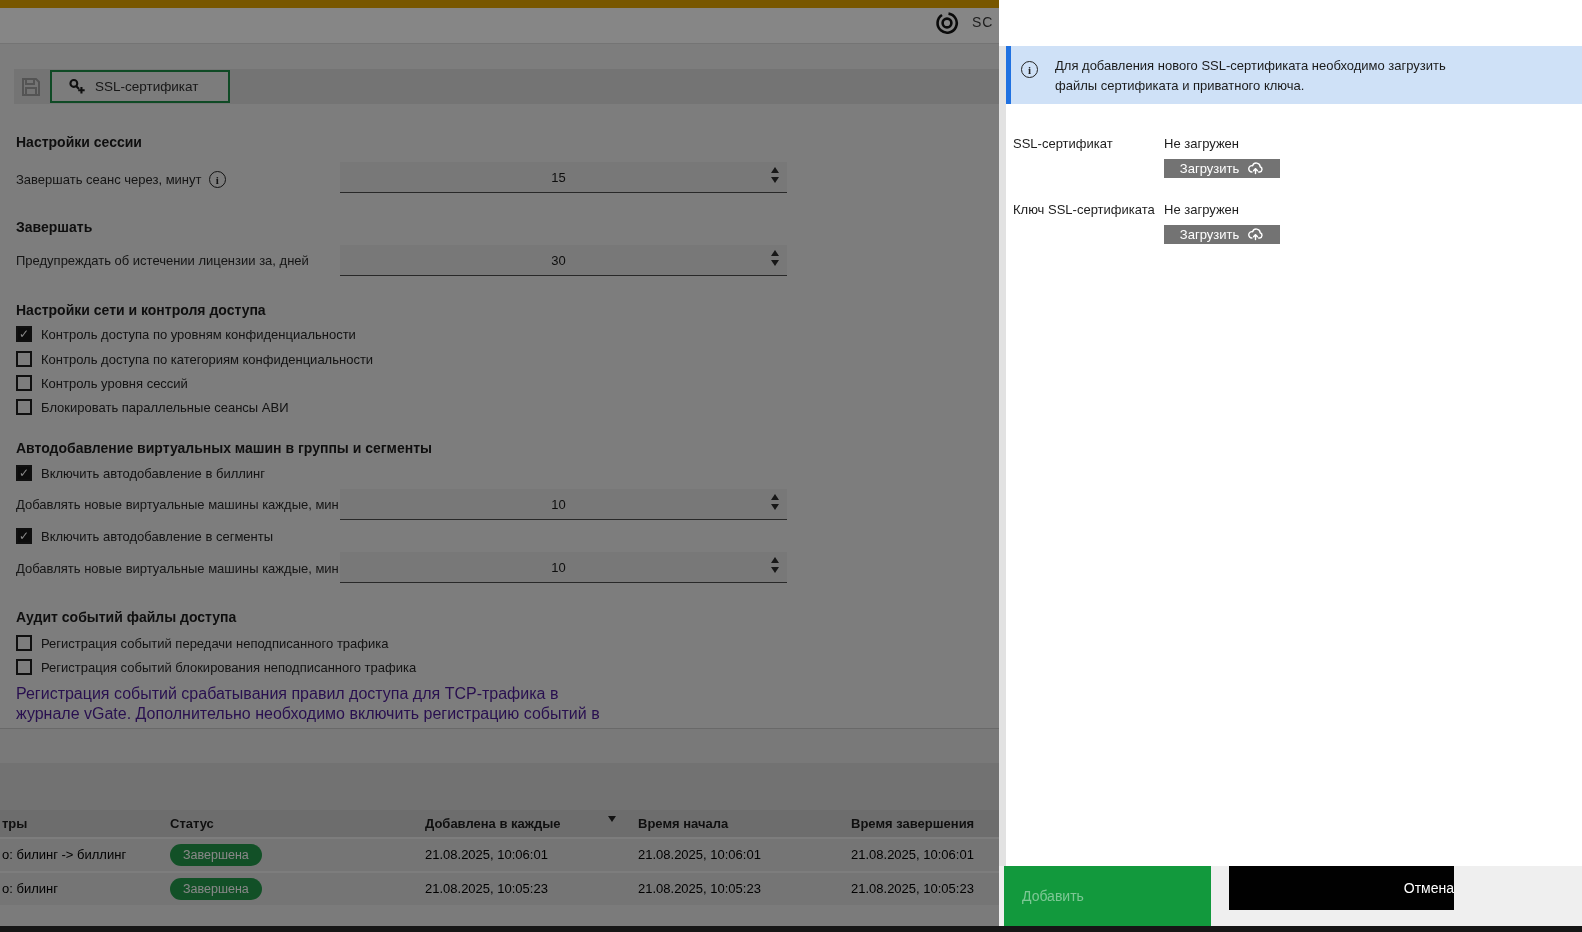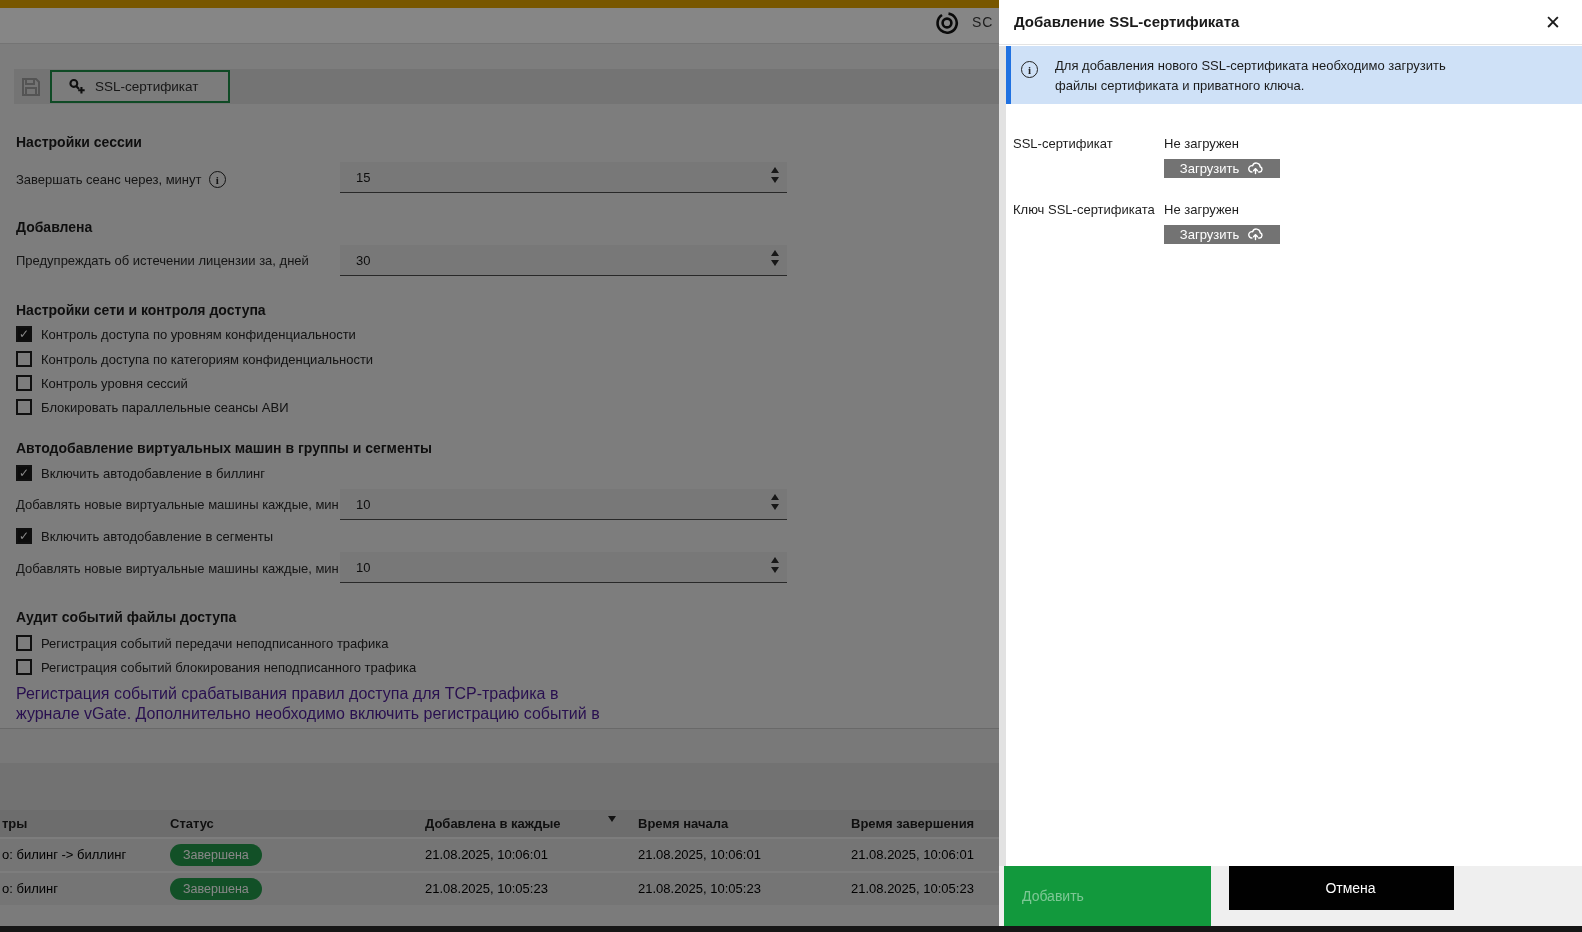--- a/index.html
+++ b/index.html
@@ -15,21 +15,21 @@
   .brand { position:absolute; left:972px; top:14px; font-size:14px; color:#3c3c3c; letter-spacing:1px; white-space:nowrap; width:26px; overflow:hidden; }
 
   .toolbar { position:absolute; left:14px; top:69px; right:0; height:35px; background:#dcdcdc; }
   .save-btn { position:absolute; left:6px; top:7px; width:22px; height:22px; opacity:.55; }
   .ssl-btn { position:absolute; left:36px; top:1px; width:180px; height:33px; border:2px solid #1e8c46; background:#eaeaea; display:flex; align-items:center; gap:9px; padding-left:15px; cursor:pointer; }
   .ssl-btn span { font-size:13.5px; color:#2e2e2e; }
 
   .h-sec { position:absolute; left:16px; font-size:14px; font-weight:bold; color:#1c1c1c; }
   .f-label { position:absolute; left:16px; font-size:13px; color:#2a2a2a; white-space:nowrap; }
   .num-input { position:absolute; left:340px; width:447px; height:31px; background:#e2e2e2; border:none; border-bottom:1px solid #4c4c4c; }
-  .num-input input { width:100%; height:100%; background:transparent; border:none; outline:none; font-size:13px; color:#1a1a1a; padding:0 26px 0 16px; font-family:inherit; }
+  .num-input input { width:100%; height:100%; background:transparent; border:none; outline:none; font-size:13px; color:#1a1a1a; padding:0 26px 0 16px; font-family:inherit;text-align:center; }
   .steppers { position:absolute; right:8px; top:5px; display:flex; flex-direction:column; gap:4px; cursor:pointer; }
   .tri-up { width:0; height:0; border-left:4px solid transparent; border-right:4px solid transparent; border-bottom:6px solid #2e2e2e; }
   .tri-down { width:0; height:0; border-left:4px solid transparent; border-right:4px solid transparent; border-top:6px solid #2e2e2e; }
 
   .cb-row { position:absolute; left:16px; display:flex; align-items:center; gap:9px; cursor:pointer; }
   .cb-box { width:16px; height:16px; border:2px solid #1f1f1f; background:transparent; display:flex; align-items:center; justify-content:center; flex:none; }
   .cb-box .mark { display:none; color:#fff; font-size:12px; font-weight:bold; line-height:1; }
   .cb-row.checked .cb-box { background:#171717; }
   .cb-row.checked .cb-box .mark { display:block; }
   .cb-row span.lbl { font-size:13px; color:#242424; white-space:nowrap; }
@@ -63,21 +63,21 @@
   .banner { position:absolute; left:7px; right:0; top:46px; height:58px; background:#cfe1f7; border-left:5px solid #2071e1; }
   .banner .info-circle { position:absolute; left:10px; top:15px; }
   .banner-text { position:absolute; left:44px; top:10px; width:430px; font-size:13px; line-height:20px; color:#1b1b1b; }
 
   .field-label { position:absolute; left:14px; font-size:13px; color:#1d1d1d; white-space:nowrap; }
   .field-status { position:absolute; left:165px; font-size:13px; color:#1d1d1d; }
   .upload-btn { position:absolute; left:165px; width:116px; height:19px; background:#737373; color:#fff; font-size:13px; display:flex; align-items:center; justify-content:center; gap:8px; cursor:pointer; border:none; font-family:inherit; }
 
   .panel-footer { position:absolute; left:0; right:0; bottom:6px; height:60px; background:#efefef; }
   .btn-submit { position:absolute; left:5px; top:0; width:207px; height:60px; background:#12993d; border:none; text-align:left; padding-left:18px; font-size:14px; color:rgba(255,255,255,0.45); font-family:inherit; }
-  .btn-cancel { position:absolute; left:230px; top:0; width:225px; height:44px; background:#010101; border:none; text-align:center; padding-left:18px; font-size:14px; color:#ffffff; font-family:inherit; cursor:pointer; }
+  .btn-cancel { position:absolute; left:230px; top:0; width:225px; height:44px; background:#010101; border:none; text-align:right; padding-left:18px; font-size:14px; color:#ffffff; font-family:inherit; cursor:pointer; }
 
   .bottom-bar { position:absolute; left:0; bottom:0; width:100%; height:6px; background:#161616; z-index:40; }
 </style>
 </head>
 <body>
 
 <div class="screen">
 
   <div class="bg-page">
     <div class="gold-strip"></div>
@@ -116,21 +116,21 @@
       &nbsp;<span class="info-circle">i</span>
     </div>
     <div class="num-input" style="top:162px">
       <input value="15" style="">
       <div class="steppers">
         <div class="tri-up"></div>
         <div class="tri-down"></div>
       </div>
     </div>
 
-    <div class="h-sec" style="top:219px">Добавлена</div>
+    <div class="h-sec" style="top:219px">Завершать</div>
     <div class="f-label" style="top:253px">Предупреждать об истечении лицензии за, дней</div>
     <div class="num-input" style="top:245px">
       <input value="30" style="">
       <div class="steppers">
         <div class="tri-up"></div>
         <div class="tri-down"></div>
       </div>
     </div>
 
     <div class="h-sec" style="top:302px">Настройки сети и контроля доступа</div>
@@ -218,24 +218,20 @@
       <span class="cell c3">21.08.2025, 10:05:23</span>
       <span class="cell c4">21.08.2025, 10:05:23</span>
       <span class="cell c5">21.08.2025, 10:05:23</span>
     </div>
     <div class="tbl-foot"></div>
   </div>
 
   <div class="dim"></div>
 
   <div class="panel">
-    <div class="panel-header">
-      <div class="panel-title">Добавление SSL-сертификата</div>
-      <div class="close-btn">✕</div>
-    </div>
 
     <div class="banner">
       <span class="info-circle">i</span>
       <div class="banner-text">Для добавления нового SSL-сертификата необходимо загрузить файлы сертификата и приватного ключа.</div>
     </div>
 
     <div class="field-label" style="top:136px">SSL-сертификат</div>
     <div class="field-status" style="top:136px">Не загружен</div>
     <button class="upload-btn" style="top:159px">
       <span>Загрузить</span>

